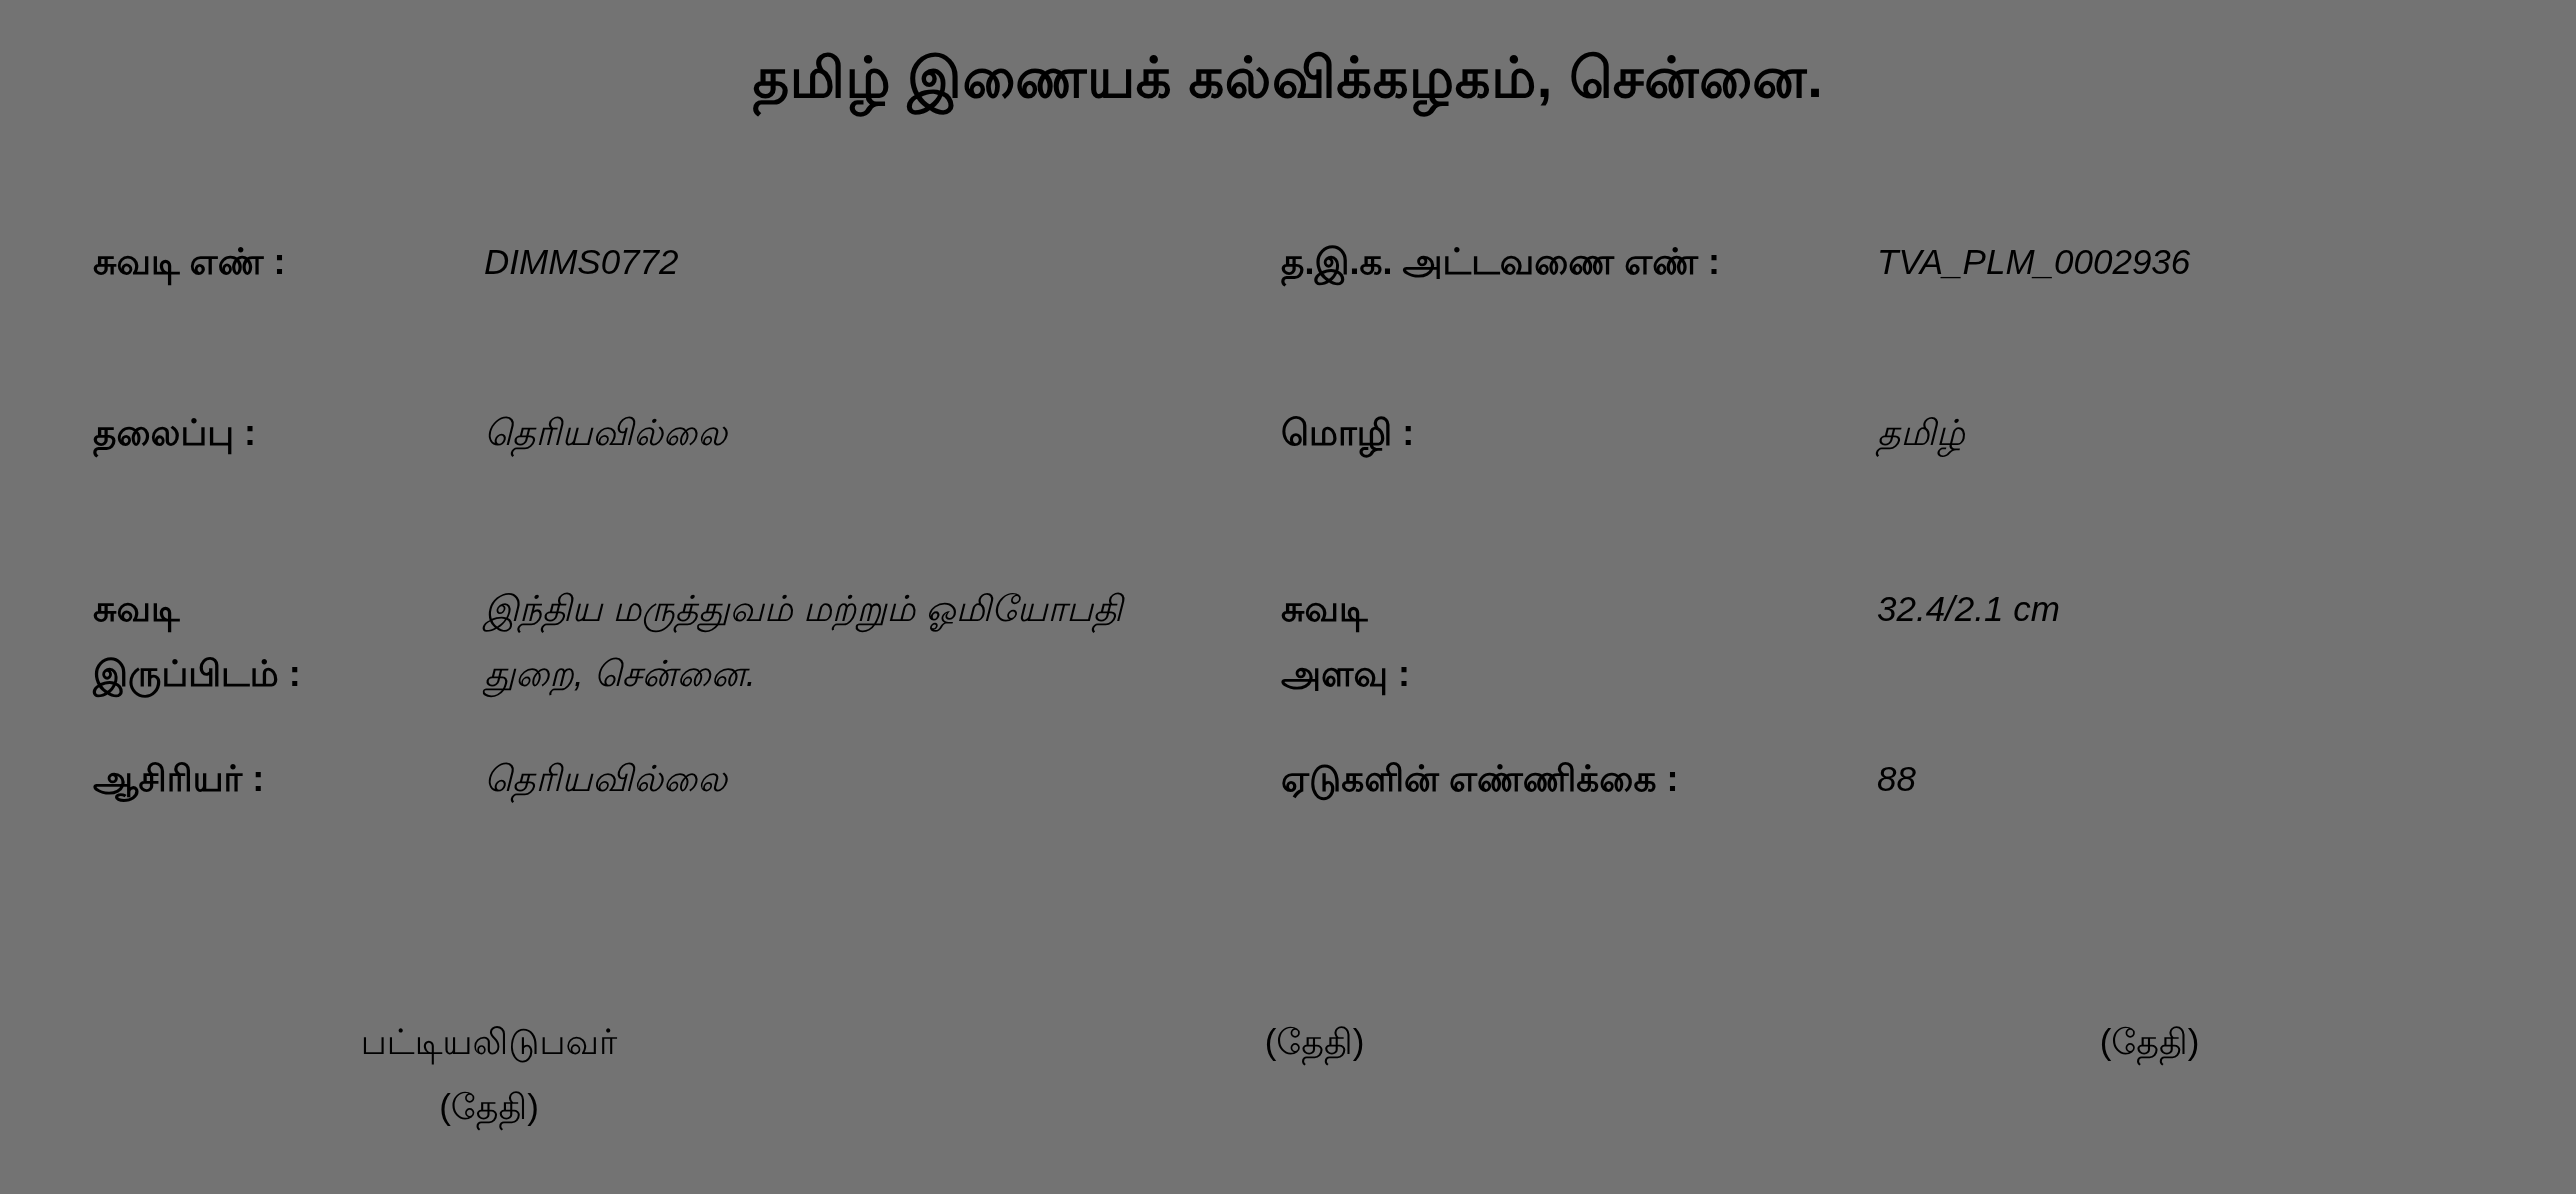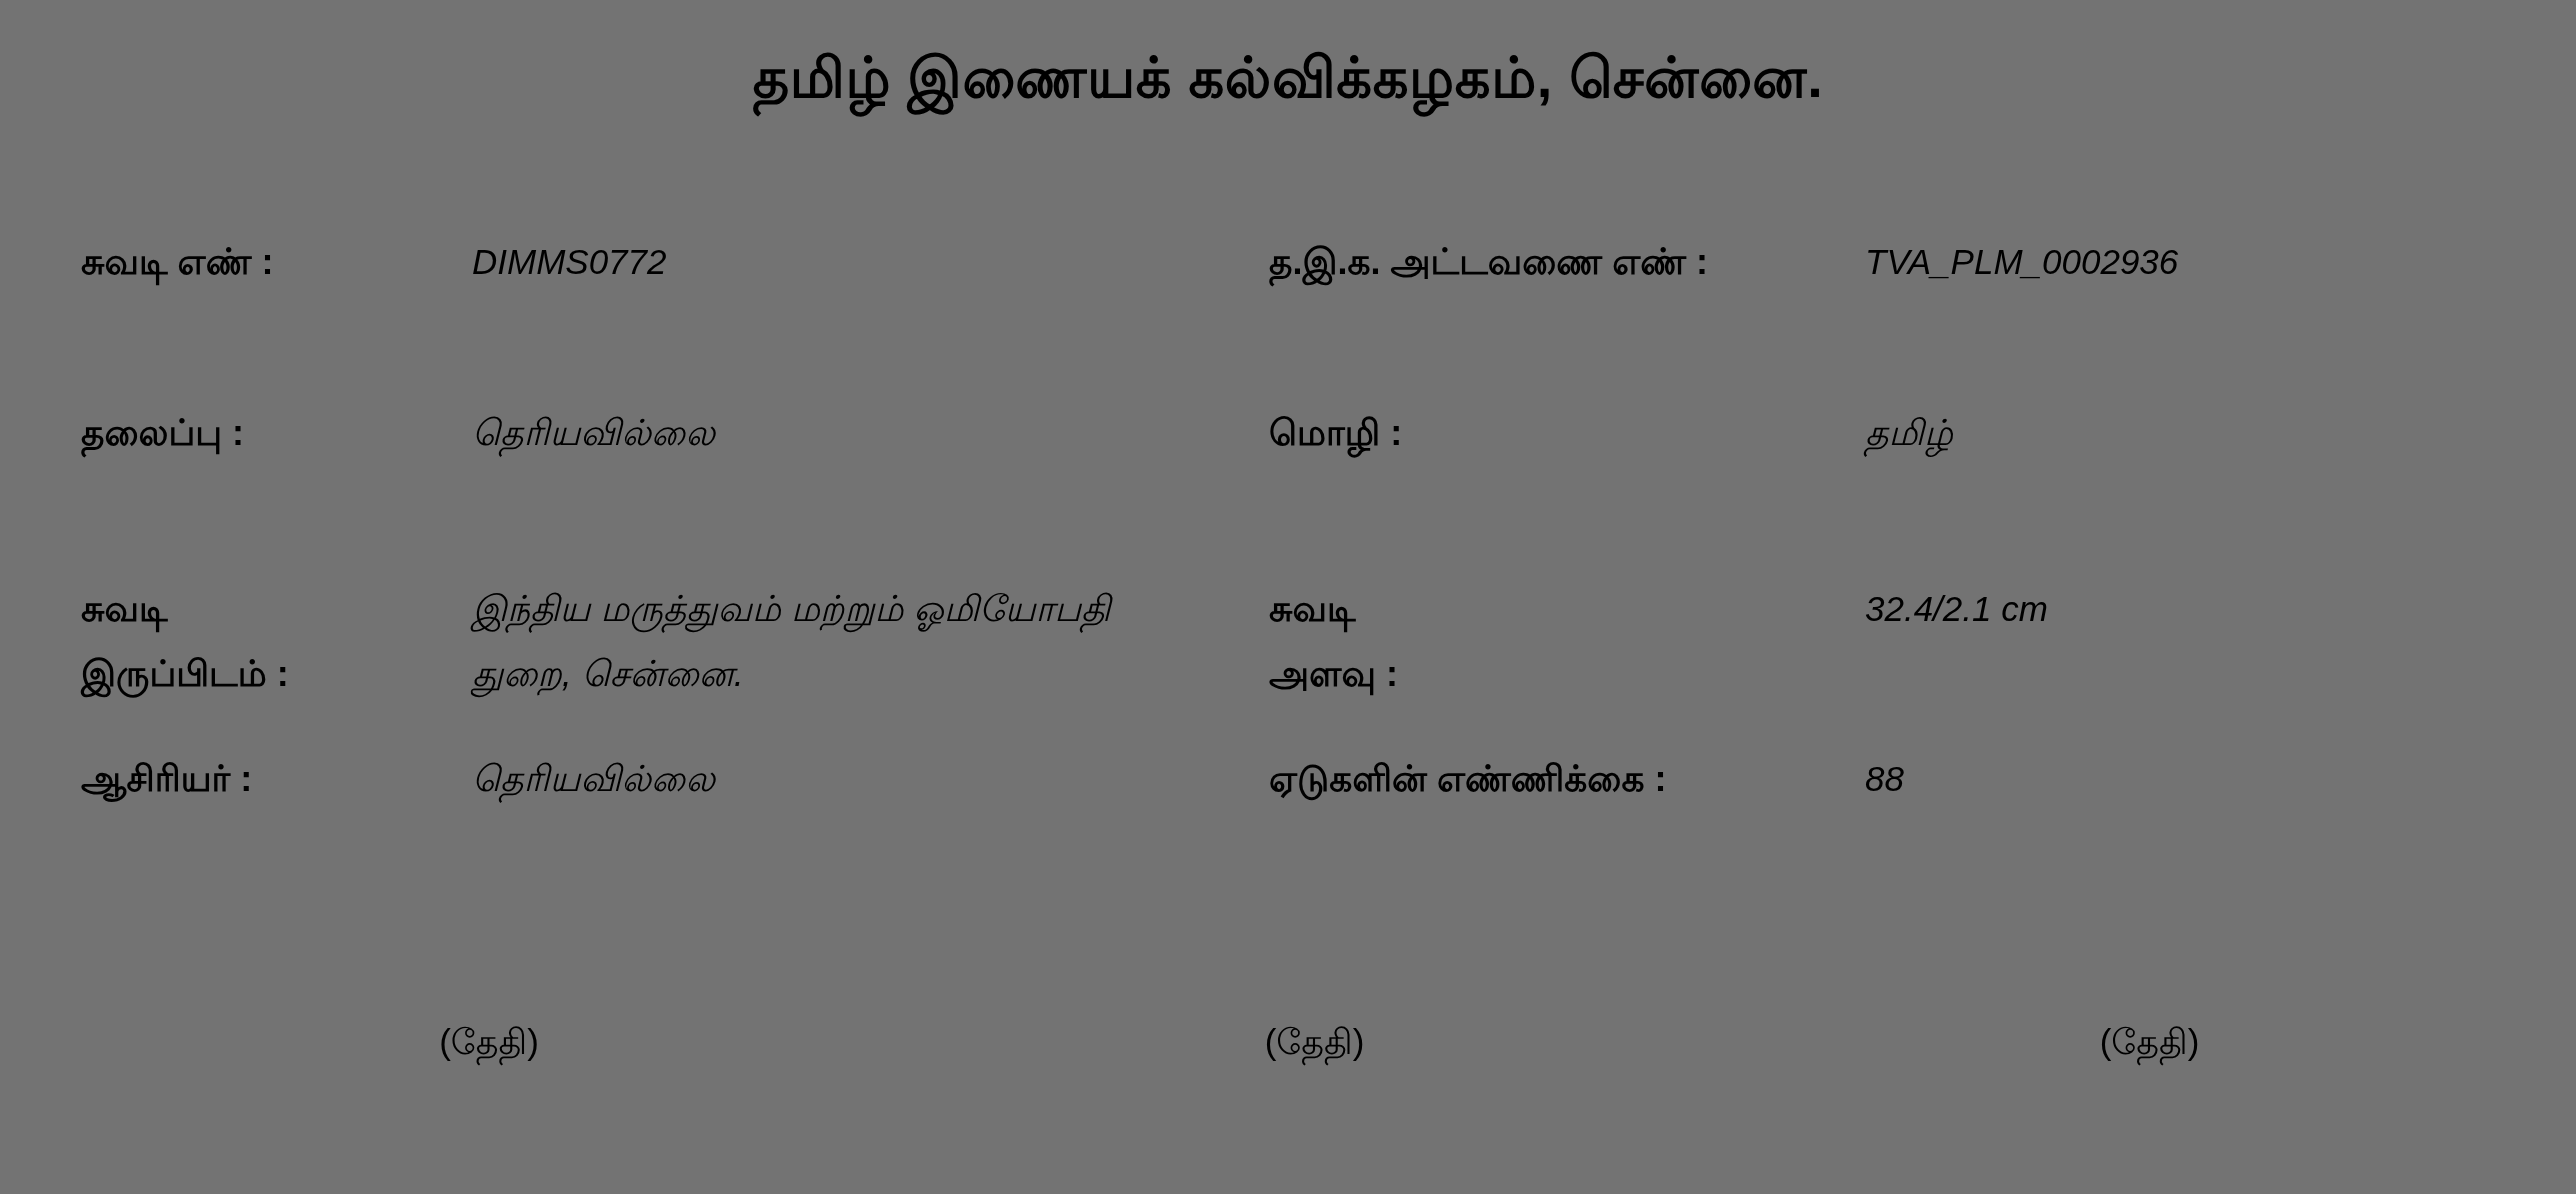--- a/index.html
+++ b/index.html
@@ -39,20 +39,21 @@
   .r1 { top: 230px; }
   .r2 { top: 401px; }
   .r3 { top: 577px; }
   .r4 { top: 747px; }
   .cell {
     position: absolute;
     top: 0;
     font-size: 36px;
     line-height: 1.8;
     white-space: pre-line;
+    margin-left: 12px;
   }
   .c1 { left: 81px;  width: 383px;  }
   .c2 { left: 472px;  width: 817px; font-style: italic; }
   .c3 { left: 1269px; width: 567px;  }
   .c4 { left: 1865px; width: 708px; font-style: italic; }
   .label { font-weight: bold; }
   .latin { font-size: 35px; }
   .sig {
     position: absolute;
     top: 1010px;
@@ -96,20 +97,21 @@
   </div>
 
   <div class="row r4">
     <div class="cell c1 label">ஆசிரியர் :</div>
     <div class="cell c2">தெரியவில்லை</div>
     <div class="cell c3 label">ஏடுகளின் எண்ணிக்கை :</div>
     <div class="cell c4 latin">88</div>
   </div>
 
   <div class="sig sig1">
+    <div>பட்டியலிடுபவர்</div>
     <div>(தேதி)</div>
   </div>
 
   <div class="sig sig2">
     <div>(தேதி)</div>
   </div>
 
   <div class="sig sig3">
     <div>(தேதி)</div>
   </div>

